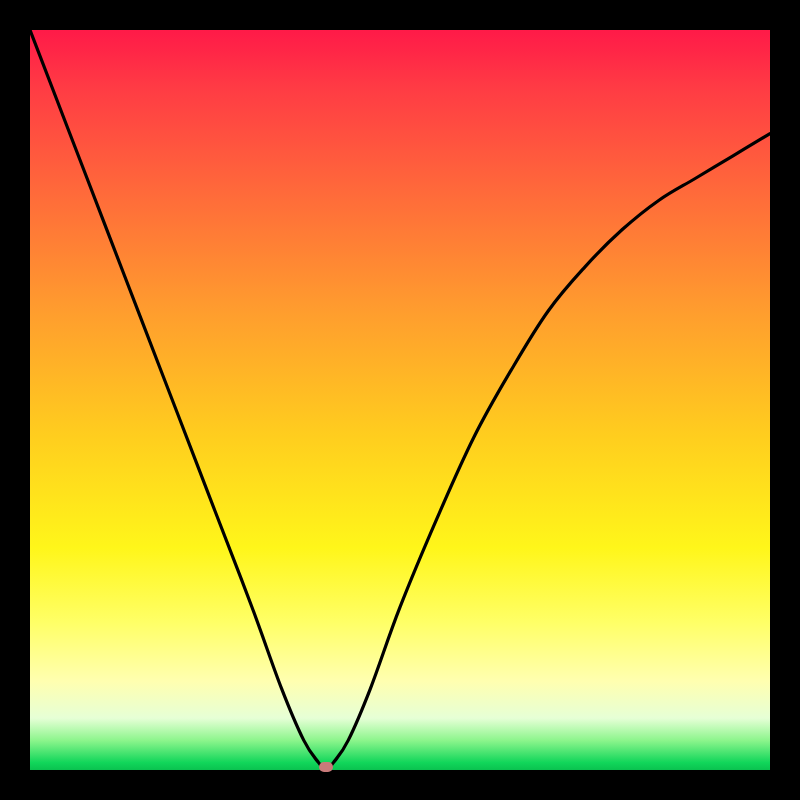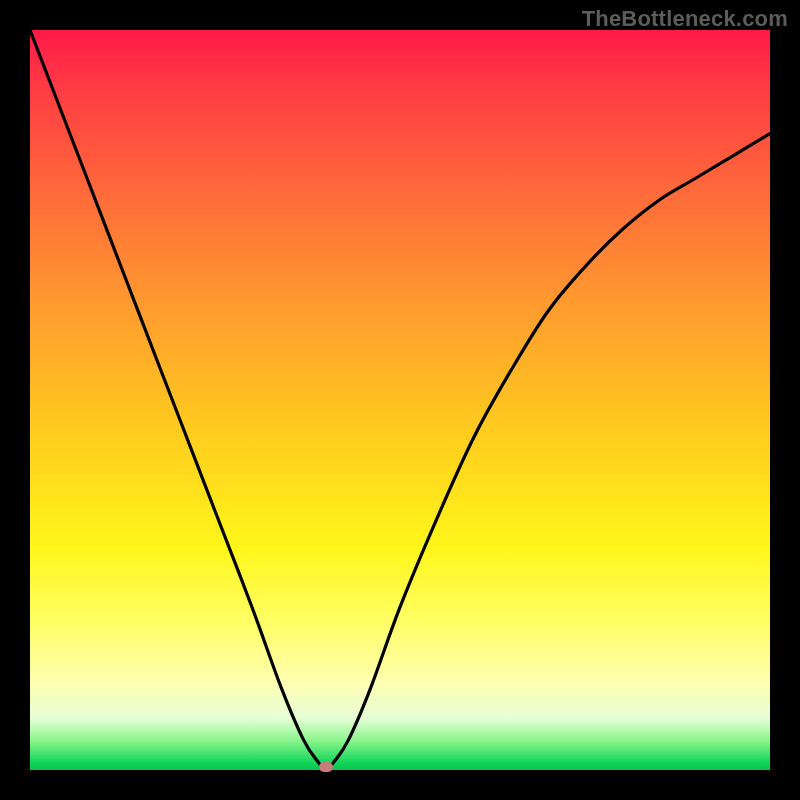--- a/index.html
+++ b/index.html
@@ -69,21 +69,20 @@
     height: 10px;
     border-radius: 5px;
     background: #c97a7a;
     transform: translate(-50%, -50%);
   }
 </style>
 </head>
 <body>
 
 <div class="outer">
-  <div class="watermark">TheBottleneck.com</div>
 
   <div class="plot-area">
     <div class="gradient-bg"></div>
     <svg class="curve" viewBox="0 0 740 740" preserveAspectRatio="none">
       <path id="curve-path" fill="none" stroke="#000000" stroke-width="3.2" stroke-linejoin="round" stroke-linecap="round" d="M 0.00 0.00 C 6.66 17.32, 23.68 61.57, 37.00 96.20 C 50.32 130.83, 60.68 157.77, 74.00 192.40 C 87.32 227.03, 97.68 253.97, 111.00 288.60 C 124.32 323.23, 134.68 350.17, 148.00 384.80 C 161.32 419.43, 171.68 446.37, 185.00 481.00 C 198.32 515.63, 210.01 545.23, 222.00 577.20 C 233.99 609.17, 242.28 634.62, 251.60 658.60 C 260.92 682.58, 267.14 697.08, 273.80 710.40 C 280.46 723.72, 284.60 727.27, 288.60 732.60 C 292.60 737.93, 293.34 740.00, 296.00 740.00 C 298.66 740.00, 299.40 737.93, 303.40 732.60 C 307.40 727.27, 311.54 723.72, 318.20 710.40 C 324.86 697.08, 331.08 682.58, 340.40 658.60 C 349.72 634.62, 358.01 607.84, 370.00 577.20 C 381.99 546.56, 393.68 519.04, 407.00 488.40 C 420.32 457.76, 430.68 433.64, 444.00 407.00 C 457.32 380.36, 467.68 363.04, 481.00 340.40 C 494.32 317.76, 504.68 299.85, 518.00 281.20 C 531.32 262.55, 541.68 251.45, 555.00 236.80 C 568.32 222.15, 578.68 211.79, 592.00 199.80 C 605.32 187.81, 615.68 179.52, 629.00 170.20 C 642.32 160.88, 652.68 155.99, 666.00 148.00 C 679.32 140.01, 689.68 133.79, 703.00 125.80 C 716.32 117.81, 733.34 107.60, 740.00 103.60"></path>
     </svg>
     <div id="minpt" class="minpoint" style="left: 296px; top: 737px; background: rgb(201, 122, 122);"></div>
   </div>
 </div>
 

